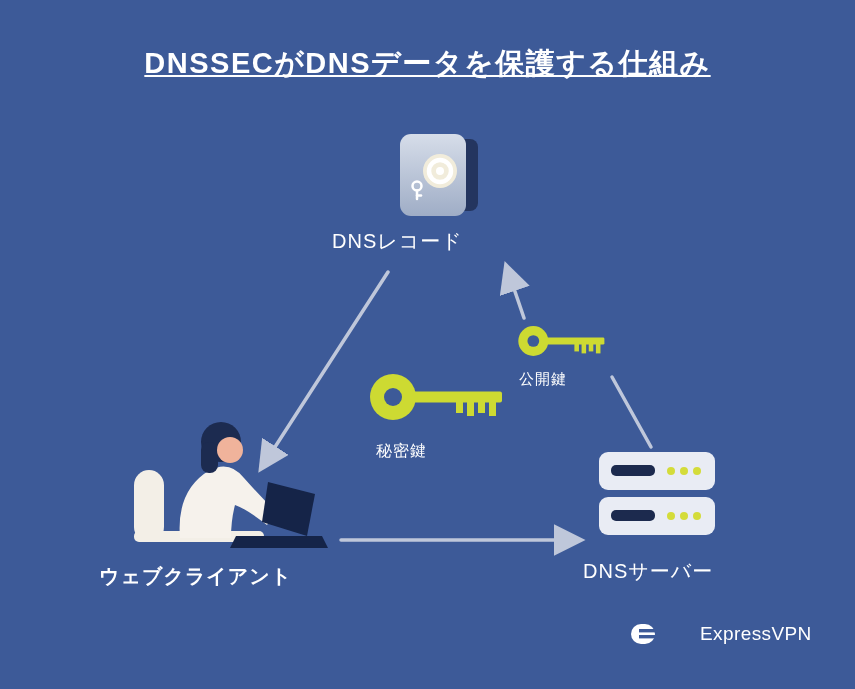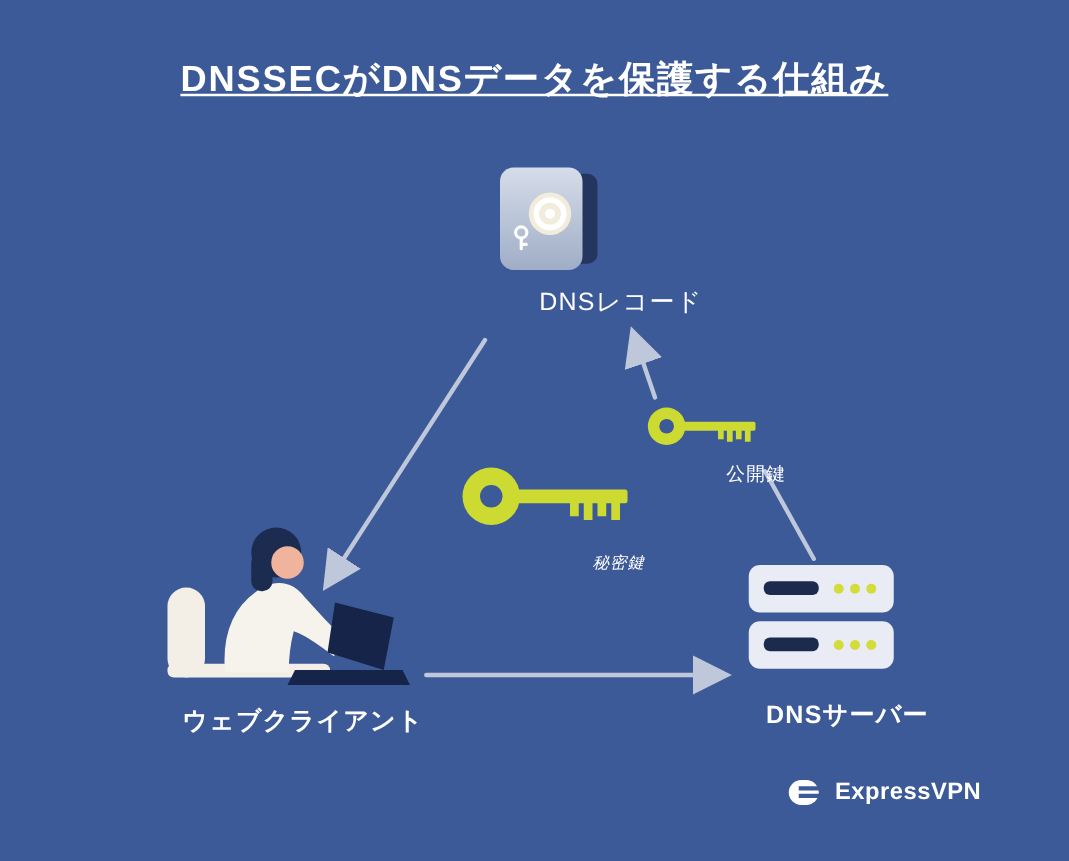--- a/index.html
+++ b/index.html
@@ -25,36 +25,36 @@
   .fill-safe-side { fill:var(--safe-side); }
   .fill-safe-dial { fill:var(--safe-dial); }
   .fill-laptop { fill:var(--laptop); }
   .fill-skin { fill:var(--skin); }
   .fill-hair { fill:var(--hair); }
   .fill-shirt { fill:var(--shirt); }
   .fill-chair { fill:var(--chair); }
   .safe-stop-1 { stop-color:var(--safe-front-1); }
   .safe-stop-2 { stop-color:var(--safe-front-2); }
 
-  .label { position:absolute; text-align:right; font-size:20px; letter-spacing:1px; }
+  .label { position:absolute; text-align:left; font-size:20px; letter-spacing:1px; }
   .safe-icon-wrap    { position:absolute; left:390px; top:129px; }
   .dns-record-label  { left:332px; top:228px; width:230px; }
   .big-key           { position:absolute; left:368px; top:368px; }
-  .private-key-label { left:376px; top:441px; width:140px; font-size:13px;font-style:italic; }
+  .private-key-label { left:376px; top:441px; width:140px; font-size:16px; }
   .small-key         { position:absolute; left:517px; top:322px; }
   .public-key-label  { left:519px; top:370px; width:110px; font-size:15px; }
   .person-wrap       { position:absolute; left:118px; top:398px; }
   .web-client-label  { left:99px;  top:563px; width:240px;font-weight:bold; }
   .server-wrap       { position:absolute; left:597px; top:449px; }
-  .dns-server-label  { left:583px; top:558px; width:160px;font-weight:bold; }
+  .dns-server-label  { left:583px; top:558px; width:160px; }
   .logo {
     position:absolute; left:630px; top:621px;
     display:flex; align-items:center; gap:10px;
   }
-  .logo-text { font-size:19px; font-weight:700; letter-spacing:.4px; }
+  .logo-text { font-size:19px; font-weight:400; letter-spacing:.4px;margin-left:32px; }
 </style>
 </head>
 <body>
 
 <div class="canvas">
 
   <h1 class="title">DNSSECがDNSデータを保護する仕組み</h1>
 
   <svg class="connectors" viewBox="0 0 855 689" aria-hidden="true">
     <defs>

